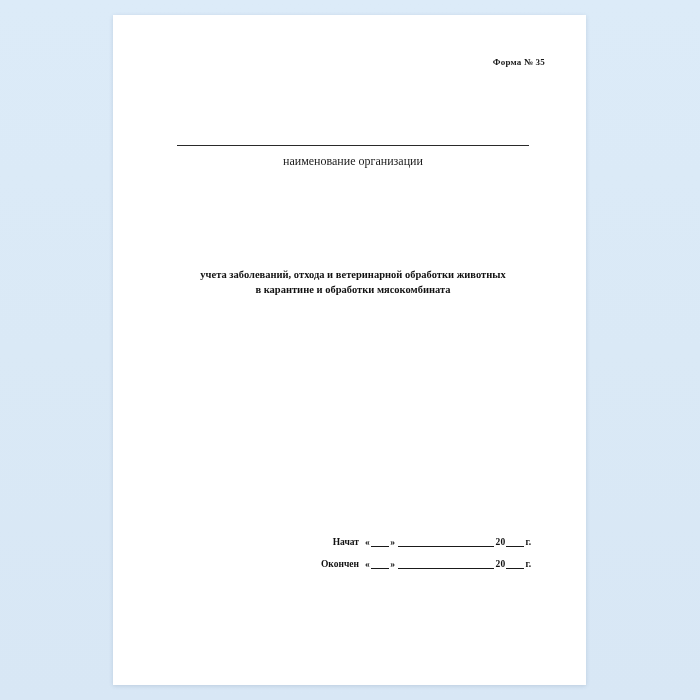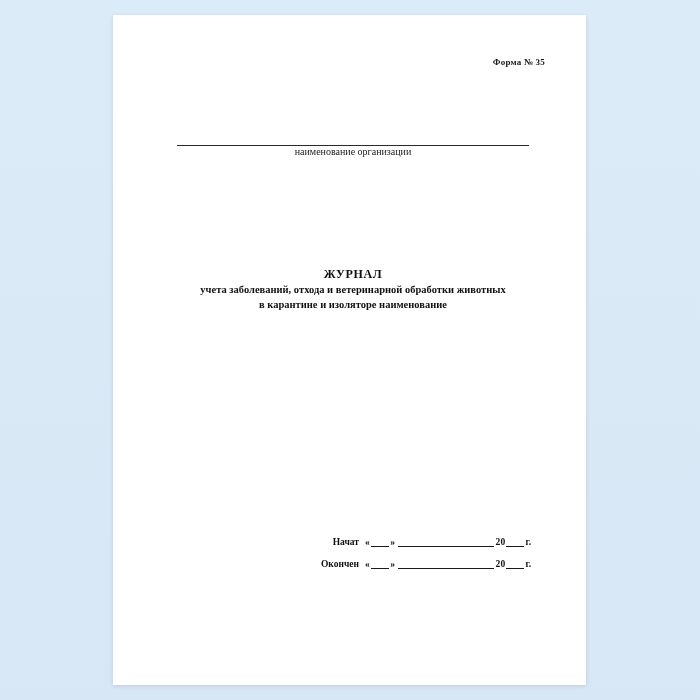--- a/index.html
+++ b/index.html
@@ -45,22 +45,22 @@
     top: 130px;
     width: 352px;
     text-align: center;
   }
   .org-rule {
     width: 100%;
     height: 0;
     border-bottom: 1px solid #2a2a2a;
   }
   .org-caption {
-    margin-top: 0;
-    font-size: 10px;
+    margin-top: 8px;
+    font-size: 12px;
     color: #1a1a1a;
   }
   .title-block {
     position: absolute;
     left: 40px;
     top: 252px;
     width: 400px;
     text-align: center;
     color: #111111;
   }
@@ -124,24 +124,23 @@
   <div class="page">
 
     <div class="form-number">Форма № 35</div>
 
     <div class="org-block">
       <div class="org-rule"></div>
       <div class="org-caption">наименование организации</div>
     </div>
 
     <div class="title-block">
-      <div class="title-main">ЖУРНАЛ</div>
       <div class="title-sub">
         <div>учета заболеваний, отхода и ветеринарной обработки животных</div>
-        <div>в карантине и изоляторе наименование</div>
+        <div>в карантине и обработки мясокомбината</div>
       </div>
     </div>
 
     <div class="footer-block">
 
       <div class="footer-row">
         <span class="footer-label">Начат</span>
         <span class="footer-quote">«</span>
         <span class="short-line"></span>
         <span class="footer-quote">»</span>

